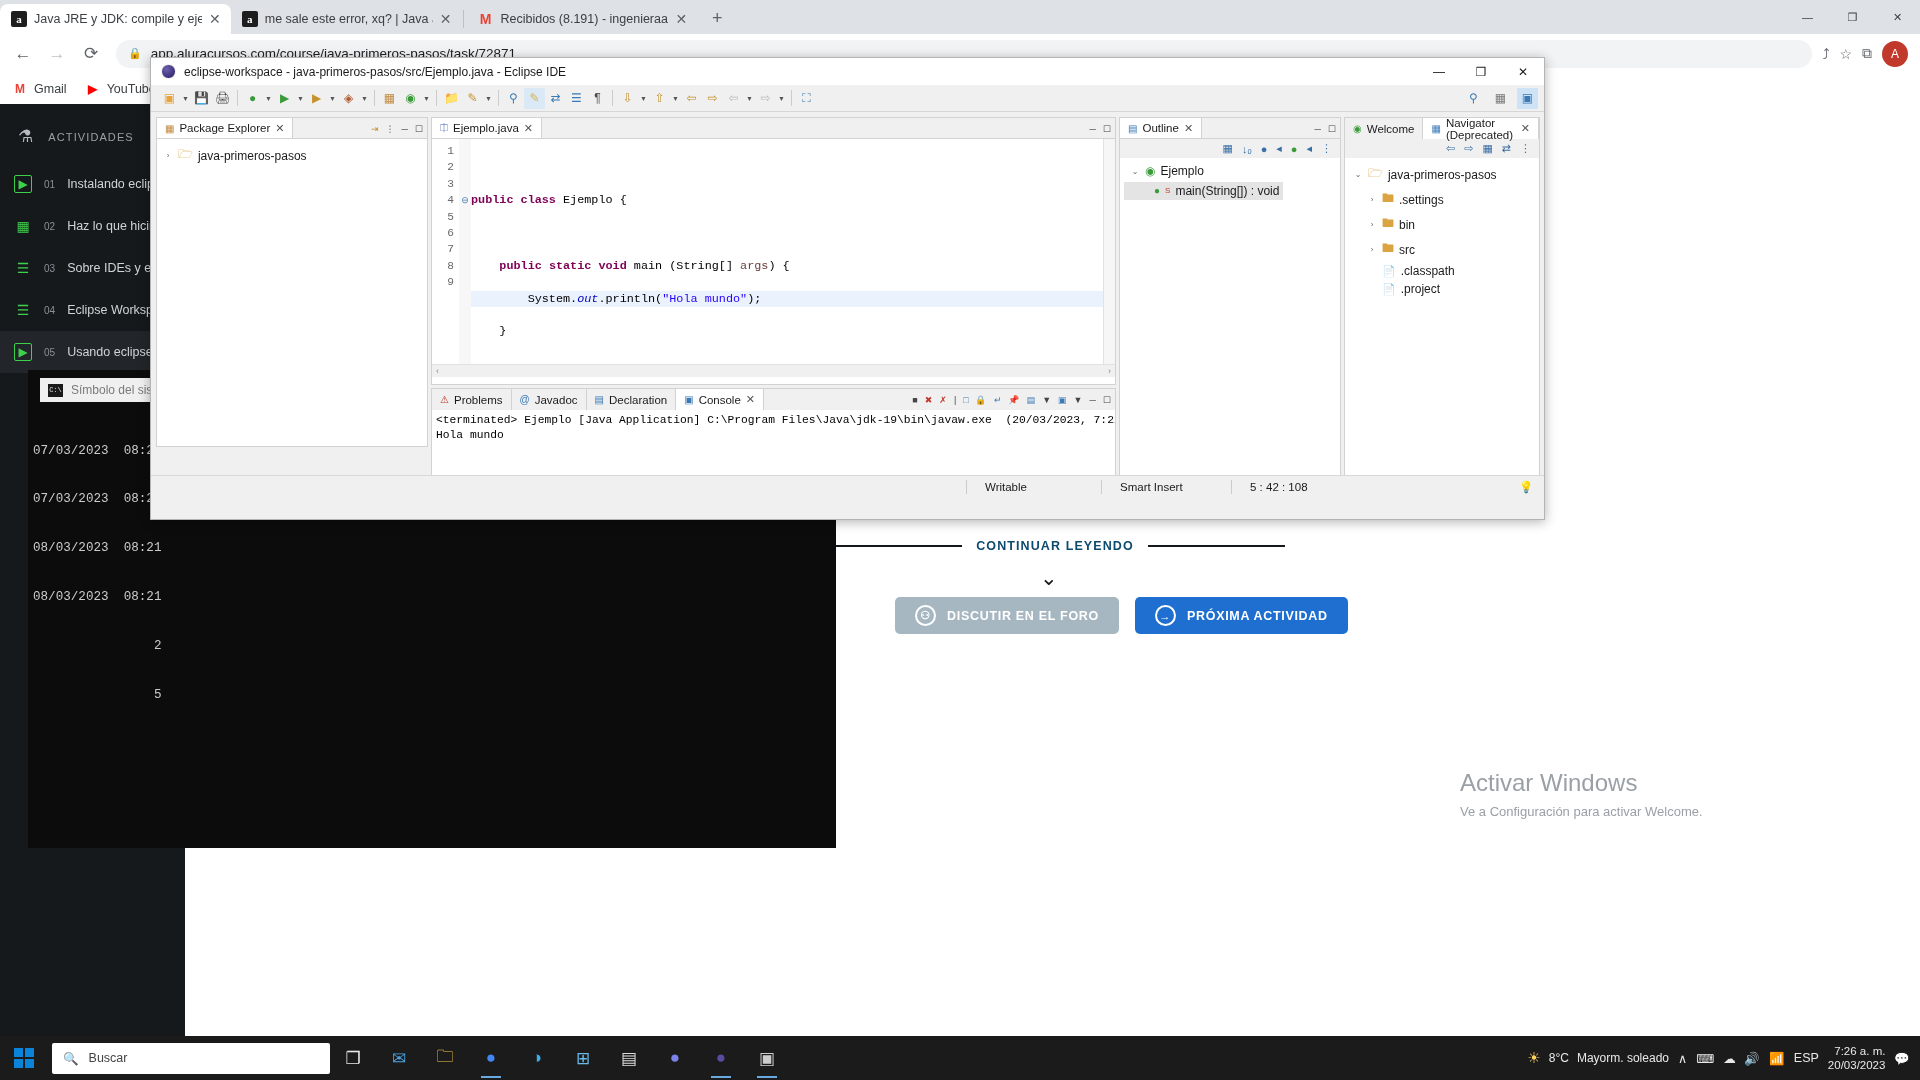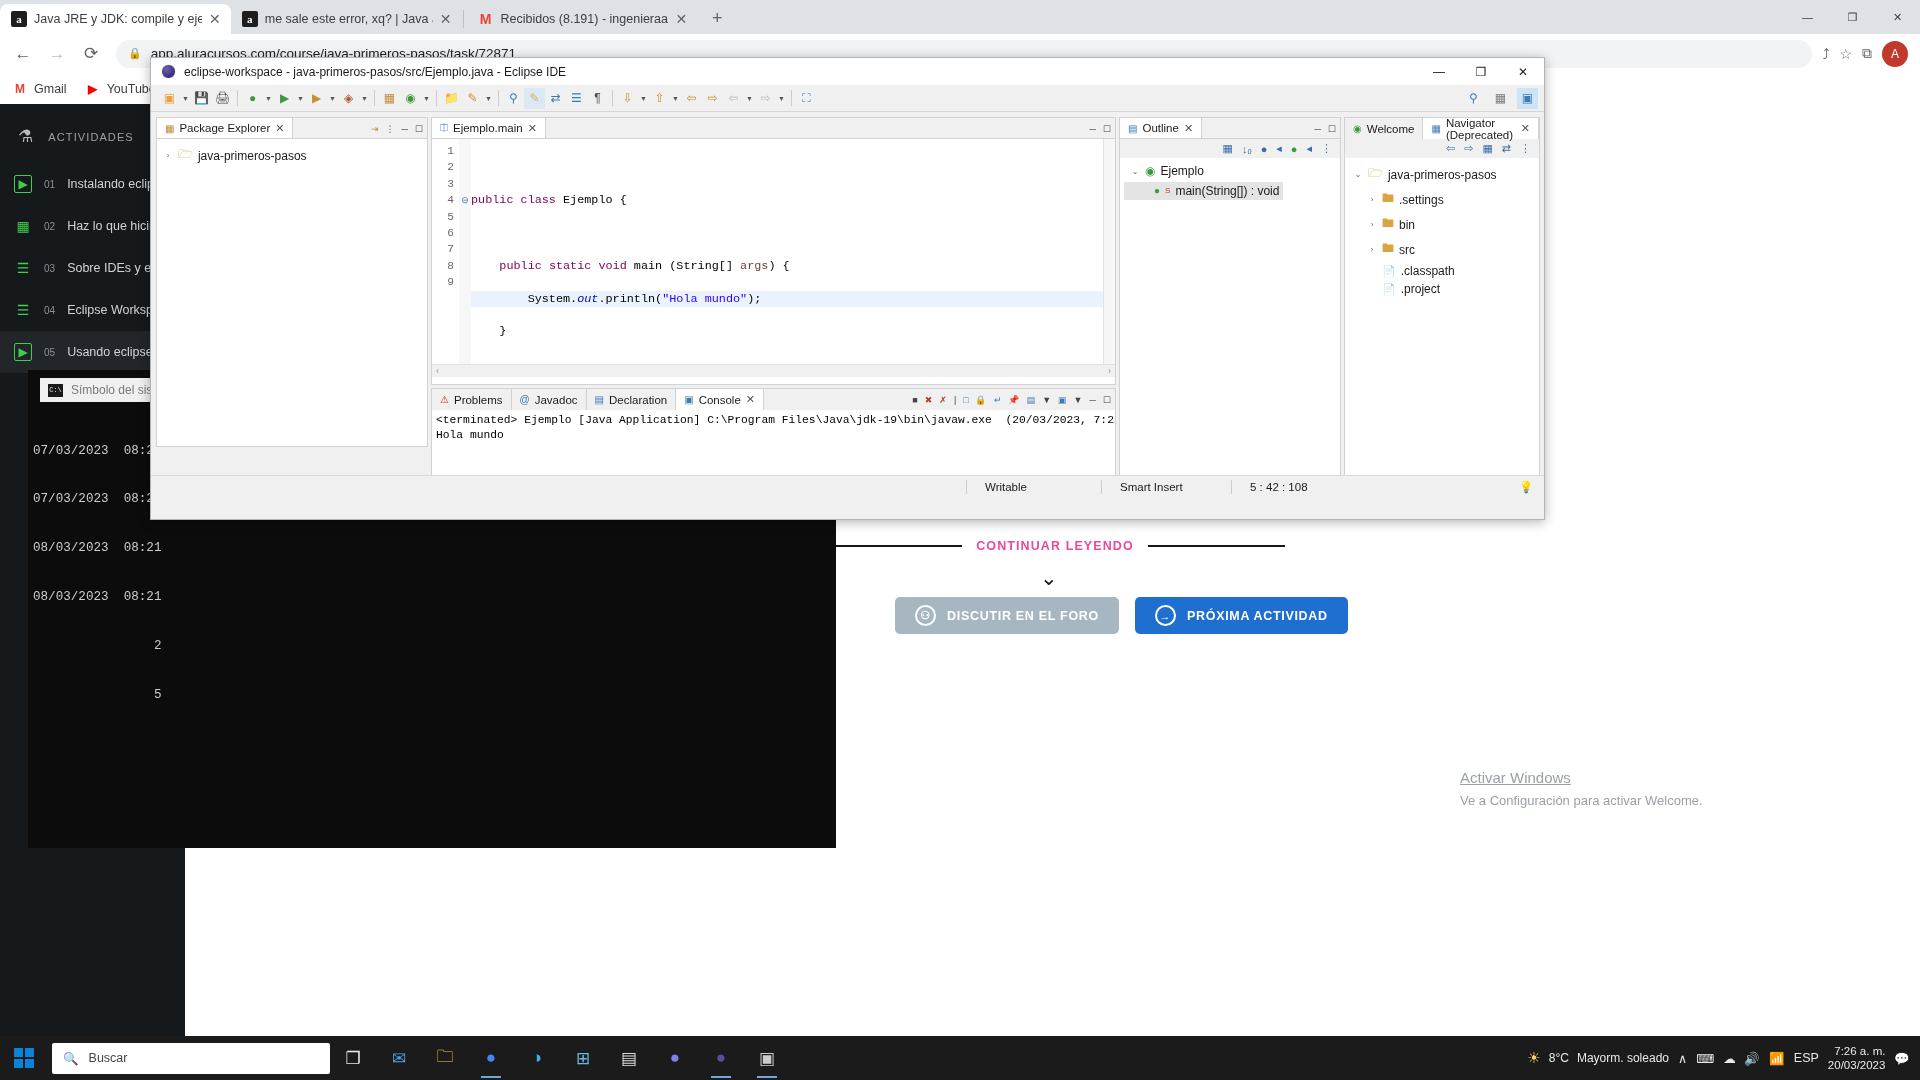--- a/index.html
+++ b/index.html
@@ -114,21 +114,21 @@
 
   .alura-main {
     position: absolute; left: 185px; top: 0; right: 0; height: 940px;
     background: #fff;
   }
   .continue-row {
     position: absolute; left: 640px; top: 435px; width: 460px;
     display: flex; align-items: center; gap: 14px;
   }
   .cont-line { flex: 1; height: 2px; background: #16191c; }
-  .cont-text { font-size: 12.5px; font-weight: bold; letter-spacing: 1.1px; color: #ec4899; }
+  .cont-text { font-size: 12.5px; font-weight: bold; letter-spacing: 1.1px; color: #0c4a6e; }
   .chev-down {
     position: absolute; left: 855px; top: 462px; font-size: 21px; color: #16191c;
     font-weight: 300;
   }
   .btn-row {
     position: absolute; left: 710px; top: 493px; display: flex; gap: 16px;
   }
   .act-btn {
     height: 37px; border-radius: 5px; display: flex; align-items: center;
     gap: 11px; padding: 0 20px; font-size: 12.5px; font-weight: bold;
@@ -136,21 +136,21 @@
   }
   .act-btn.forum { background: #a6b7c1; }
   .act-btn.next { background: #1f6fd0; }
   .btn-ico {
     width: 21px; height: 21px; border-radius: 50%; border: 2px solid #fff;
     display: flex; align-items: center; justify-content: center; font-size: 11px;
   }
   .watermark {
     position: absolute; left: 1275px; top: 665px; color: #9aa0a6;
   }
-  .wm-title { font-size: 15px; margin-bottom: 7px; text-decoration: underline; }
+  .wm-title { font-size: 24px; margin-bottom: 7px; }
   .wm-sub { font-size: 13px; }
 
   
   .cmd-window {
     position: absolute; left: 28px; top: 370px; width: 808px; height: 478px;
     background: #0c0c0c; color: #cccccc;
     font-family: "Liberation Mono", monospace; font-size: 12.6px;
     line-height: 16.3px; overflow: hidden; padding: 0;
   }
   .cmd-titlebar {
@@ -247,21 +247,21 @@
   }
   .fold-col {
     width: 12px; background: #f7f7f7; position: relative; padding-top: 4px;
     font-size: 9px; color: #777; line-height: 16.4px; text-align: center;
   }
   .code-text {
     flex: 1; font-family: "Liberation Mono", monospace; font-size: 11.8px;
     line-height: 16.4px; padding-top: 4px; white-space: pre; color: #000;
     position: relative;
   }
-  .kw { color: #7f0055; font-weight: normal; }
+  .kw { color: #7f0055; font-weight: bold; }
   .str { color: #2a00ff; }
   .fld { color: #0000c0; font-style: italic; }
   .prm { color: #6a3e3e; }
   .hl-line { background: #eaf2fd; }
   .ed-scroll-v {
     position: absolute; right: 0; top: 0; width: 12px; height: 225px;
     background: #f6f6f6; border-left: 1px solid #e2e2e2;
   }
   .ed-scroll-h {
     height: 13px; background: #f0f0f0; display: flex; align-items: center;
@@ -579,21 +579,21 @@
             <span class="proj-ico">🗁</span>
             <span>java-primeros-pasos</span>
           </div>
         </div>
       </div>
 
       <div class="panel" id="editor">
         <div class="panel-tabbar">
           <div class="ptab">
             <span class="ptab-ico" style="color:#3b5bb5">⎅</span>
-            <span>Ejemplo.main</span>
+            <span>Ejemplo.java</span>
             <span class="ptab-x">✕</span>
           </div>
           <div class="panel-ctrls">
             <span>─</span>
             <span>☐</span>
           </div>
         </div>
         <div class="code-area">
           <div class="gutter">
             <div>1</div>

